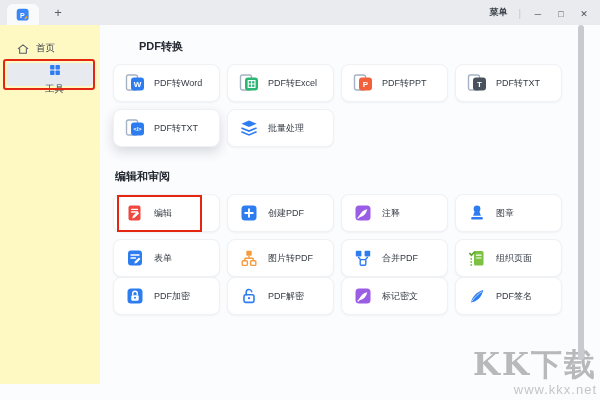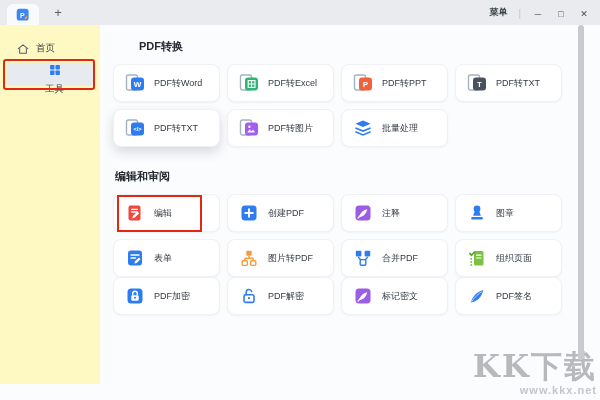--- a/index.html
+++ b/index.html
@@ -79,21 +79,21 @@
   .watermark{
     position:absolute;right:3px;bottom:4px;z-index:15;pointer-events:none;
     text-align:right;line-height:1;margin-left:13px;
   }
   .wm-title{
     font-size:31px;font-weight:bold;color:rgba(140,142,146,.62);
     letter-spacing:2px;font-family:"DejaVu Serif","Liberation Serif",serif;
     text-shadow:1px 1px 0 rgba(255,255,255,.6);
   }
   .wm-url{
-    margin-top:3px;font-size:11px;font-weight:bold;color:rgba(150,152,156,.55);
+    margin-top:3px;font-size:13px;font-weight:normal;color:rgba(150,152,156,.55);
     letter-spacing:1px;
   }
 </style>
 </head>
 <body>
 
 <div class="titlebar">
   <div class="tab">
     <span class="sicon" id="logo-slot">
         <svg viewBox="0 0 20 20" xmlns="http://www.w3.org/2000/svg">
@@ -187,31 +187,20 @@
               <rect x="1.5" y="2" width="11" height="15" rx="2" fill="none" stroke="#a4b2c2" stroke-width="1.4"></rect>
               <rect x="6" y="4.5" width="13" height="13" rx="3" fill="#2e7df0"></rect>
               <text x="12.5" y="13.2" font-size="5.6" font-weight="bold" fill="#fff" text-anchor="middle" font-family="Liberation Sans,sans-serif">&lt;/&gt;</text>
             </svg>
           </span>
           <span class="tlabel">PDF转TXT</span>
         </div>
         <div class="tool-card">
           <span class="ticon">
             <svg viewBox="0 0 20 20" xmlns="http://www.w3.org/2000/svg">
-              <rect x="1.5" y="2" width="11" height="15" rx="2" fill="none" stroke="#a4b2c2" stroke-width="1.4"></rect>
-              <rect x="6" y="4.5" width="13" height="13" rx="3" fill="#a35df0"></rect>
-              <circle cx="10.4" cy="8.7" r="1.2" fill="#fff"></circle>
-              <path d="M8.2 14.6l2.5-3.3 1.8 2.2 1.5-1.9 2 3z" fill="#fff"></path>
-            </svg>
-          </span>
-          <span class="tlabel">PDF转图片</span>
-        </div>
-        <div class="tool-card">
-          <span class="ticon">
-            <svg viewBox="0 0 20 20" xmlns="http://www.w3.org/2000/svg">
               <path d="M10 2.4l7.6 3.3L10 9 2.4 5.7z" fill="#2e7df0"></path>
               <path d="M2.4 9.9l7.6 3.2 7.6-3.2" stroke="#2e7df0" stroke-width="1.6" fill="none"></path>
               <path d="M2.4 13.7l7.6 3.2 7.6-3.2" stroke="#2e7df0" stroke-width="1.6" fill="none"></path>
             </svg>
           </span>
           <span class="tlabel">批量处理</span>
         </div>
       </div>
     </div>
     <div class="section">

